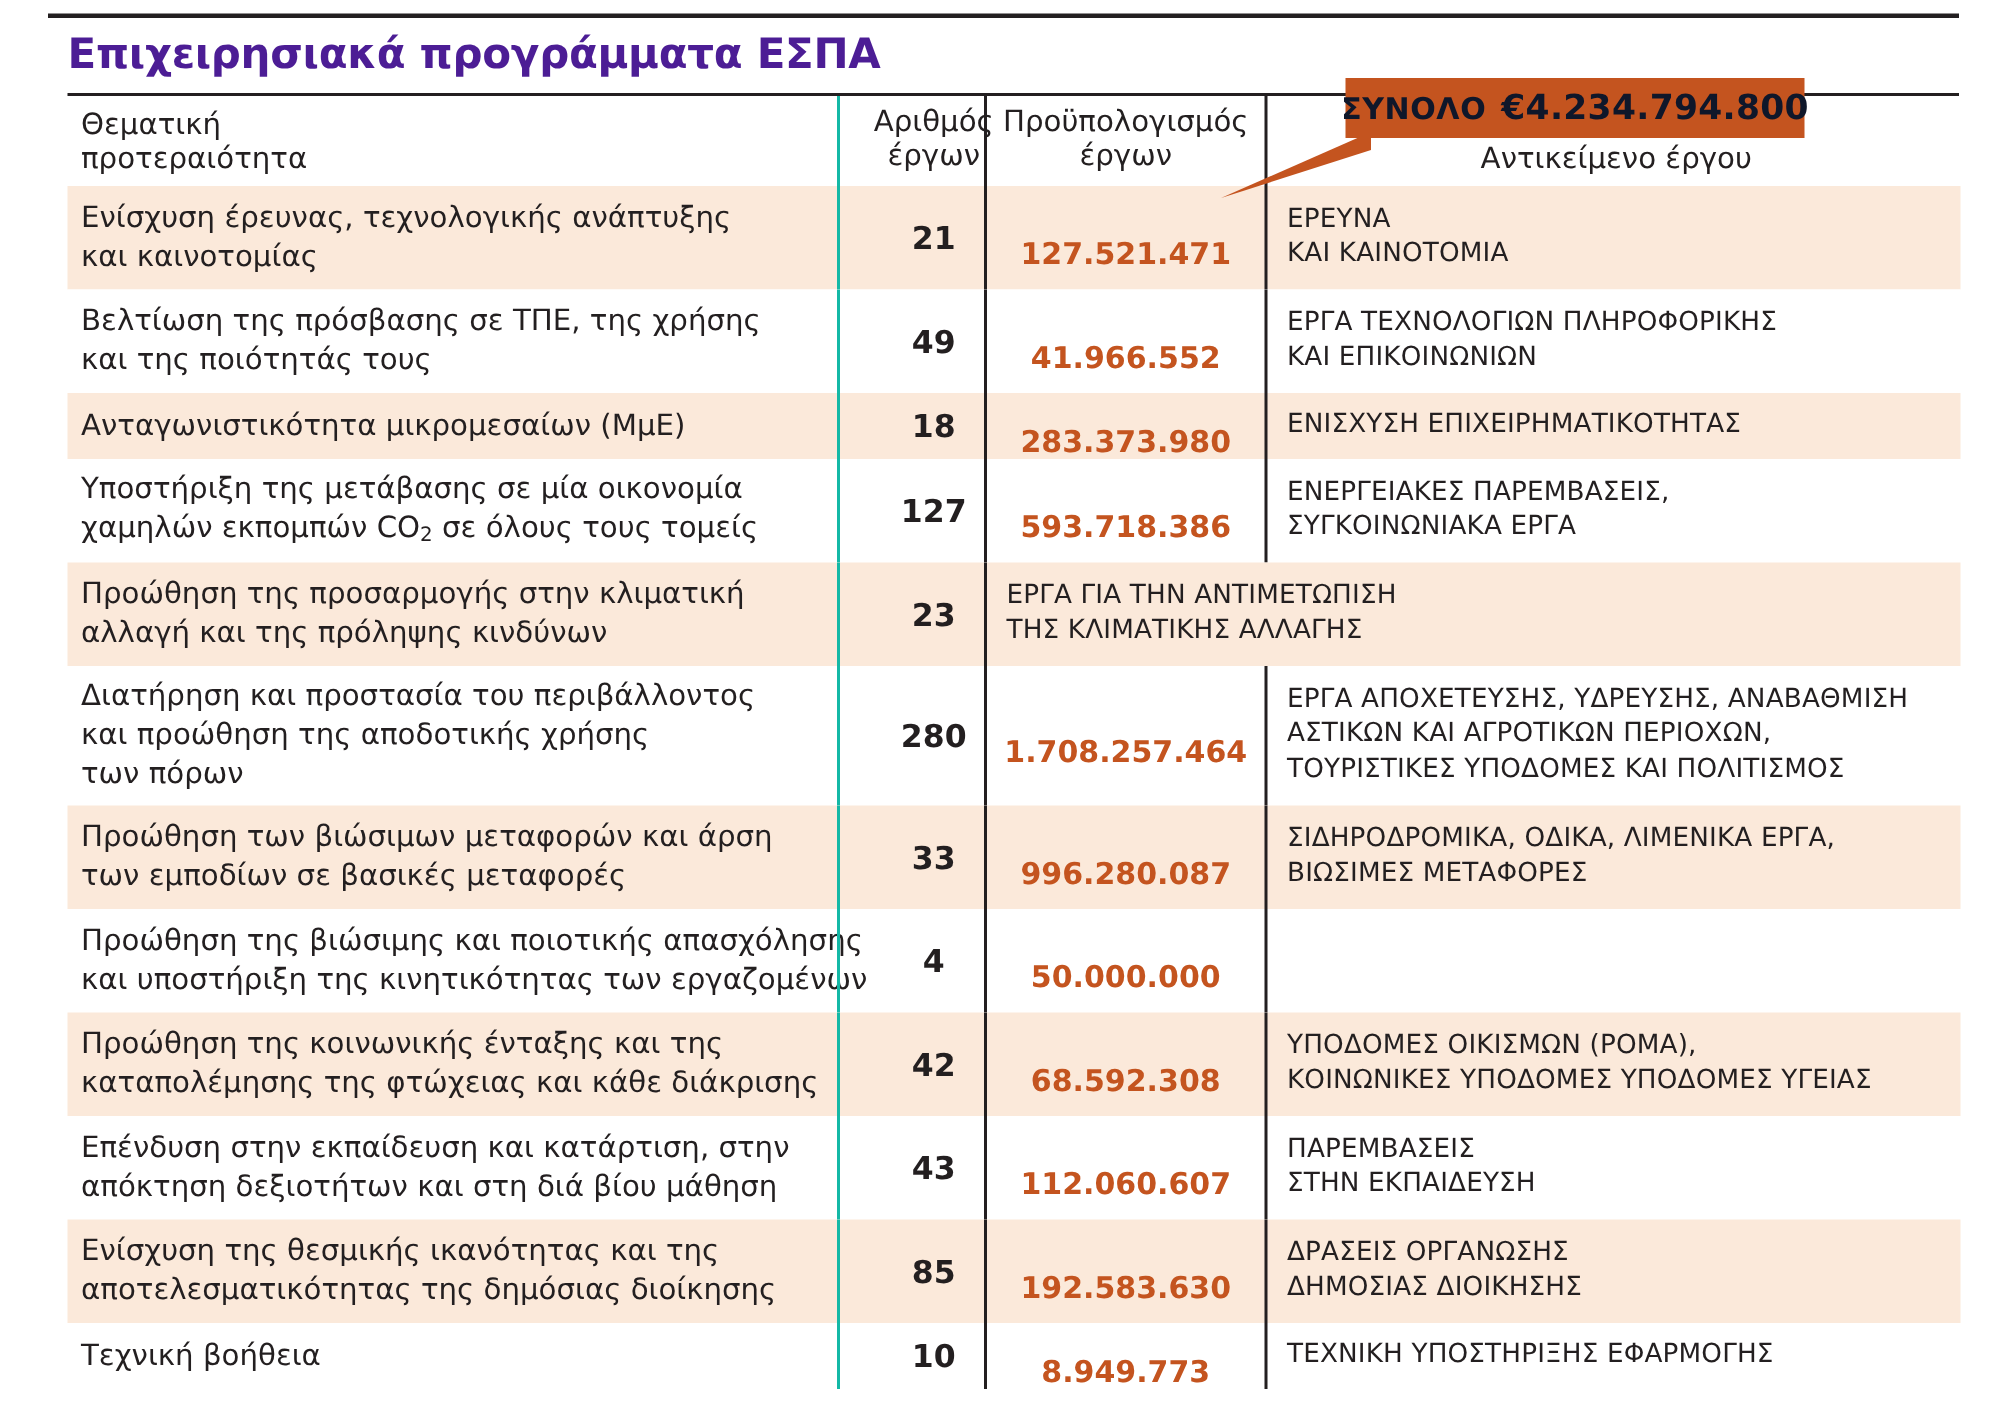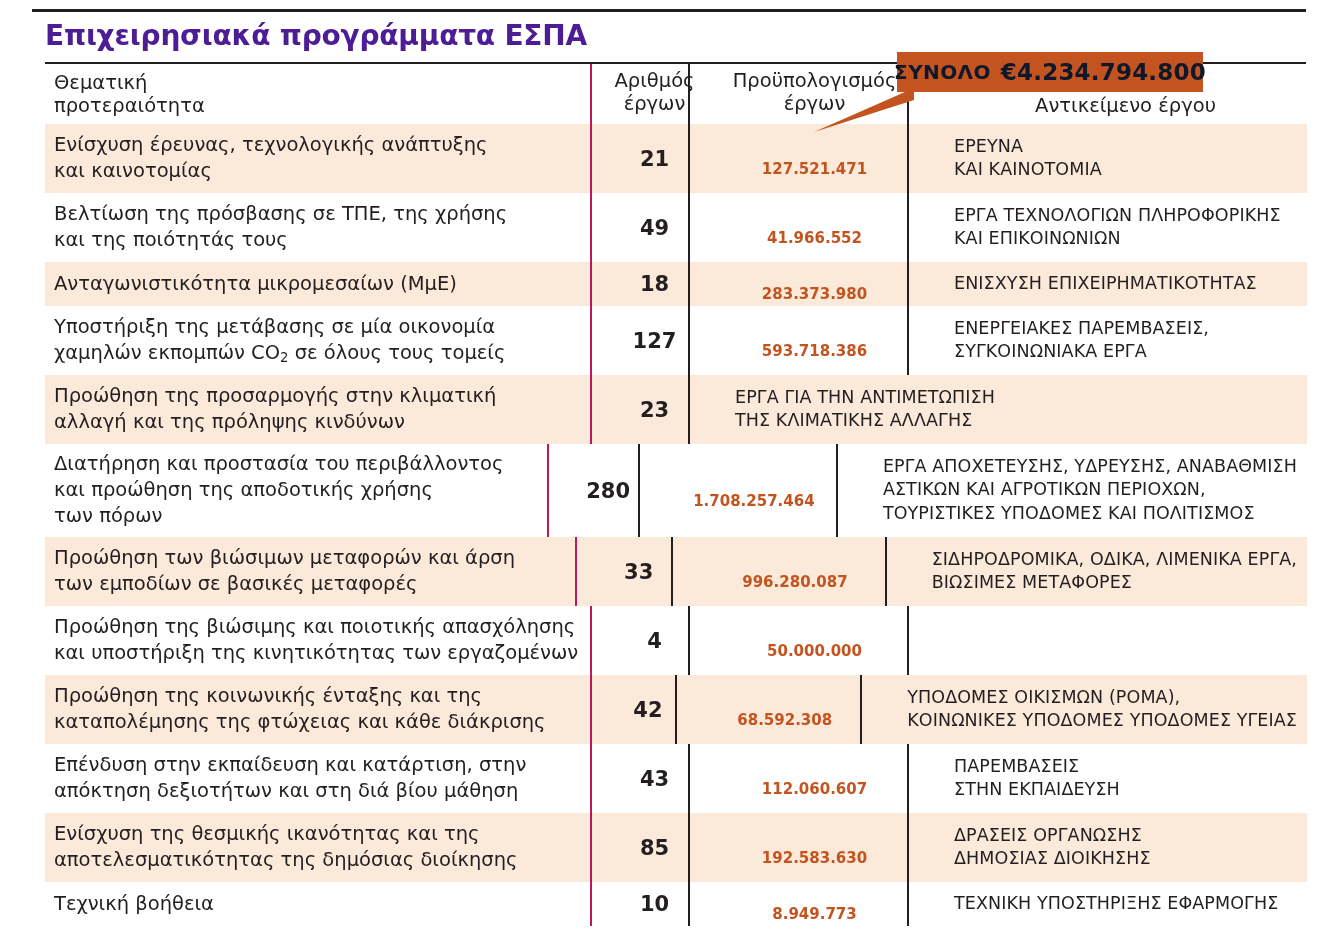--- a/index.html
+++ b/index.html
@@ -32,35 +32,34 @@
 
   
   .table{
     position:absolute;left:45px;top:64px;width:1262px;
   }
   .row{
     position:relative;
     display:flex;
     align-items:stretch;
     box-sizing:border-box;
-    gap:32px;
   }
   .row.shaded{background:#fbe9da;}
   .row.plain{background:#ffffff;}
   .row.head{background:#ffffff;}
 
   .c-theme{
     width:513px;box-sizing:border-box;
     padding:6px 12px 7px 9px;
     display:flex;flex-direction:column;justify-content:center;
   }
   .c-count{
     width:100px;box-sizing:border-box;
     display:flex;align-items:center;justify-content:center;
-    border-left:2px solid #be185d;
+    border-left:2px solid #14b8a6;
     border-right:2px solid #231f20;
     padding-left:29px;
   }
   .c-budget{
     width:187px;box-sizing:border-box;
     display:flex;align-items:center;justify-content:center;
     border-right:2px solid #231f20;
   }
   .c-object{
     flex:1;box-sizing:border-box;
@@ -81,21 +80,21 @@
   .head .c-object .hdr-txt{text-align:center;width:100%;}
 
   
   .theme-line{
     font-size:19.5px;line-height:1.32;color:#231f20;white-space:nowrap;
   }
   .count-val{
     font-size:21px;font-weight:bold;color:#231f20;text-align:center;
   }
   .budget-val{
-    font-size:15px;font-weight:bold;color:#c4541f;white-space:nowrap;margin-top:20px;
+    font-size:20px;font-weight:bold;color:#c4541f;white-space:nowrap;margin-top:20px;
   }
   .object-line{
     font-size:17.5px;line-height:1.34;color:#231f20;white-space:nowrap;
     letter-spacing:0.1px;
   }
   sub{font-size:0.68em;vertical-align:-0.22em;}
 
   
   .callout{
     position:absolute;left:897px;top:52px;

